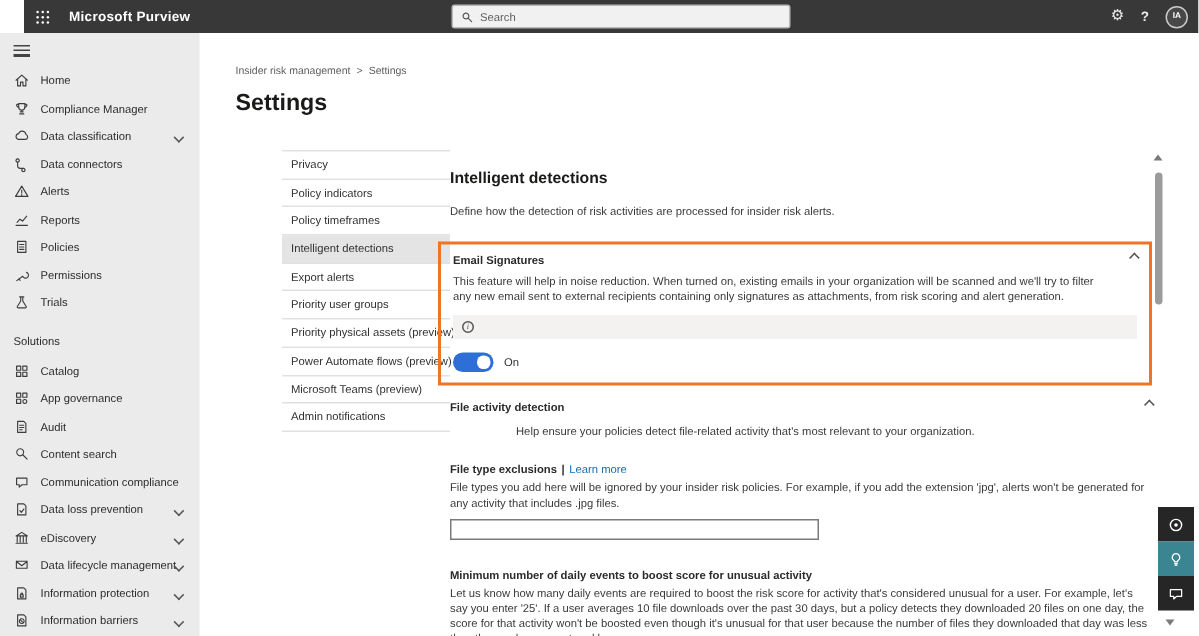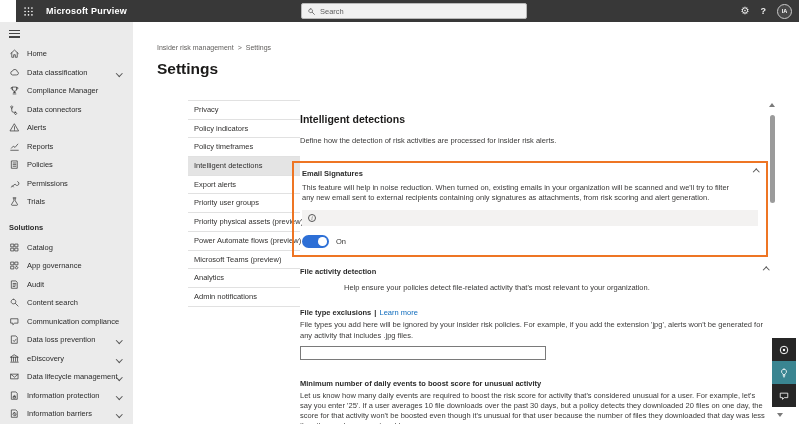--- a/index.html
+++ b/index.html
@@ -26,21 +26,21 @@
   
   .sidebar { position:absolute; top:22px; left:0; width:133px; bottom:0; background:var(--sidebar,#ebebeb);
              overflow:hidden; z-index:5; }
   .hamburger { margin:8px 0 7px 9px; width:11px; cursor:pointer; }
   .hamburger span { display:block; height:1.2px; background:#444; margin:2px 0; }
   .side-item { display:flex; align-items:center; height:18.5px; padding-left:9px; position:relative; cursor:pointer; }
   .side-icon { width:11px; height:11px; color:#3d3d3d; flex:none; display:flex; }
   .side-icon svg { width:11px; height:11px; }
   .side-label { margin-left:7px; font-size:7.5px; color:#2b2b2b; white-space:nowrap; }
   .side-chev { position:absolute; right:12px; top:7.5px; }
-  .solutions-header { font-weight:bold; font-size:7.5px; color:#2b2b2b; padding:12px 0 6px 9px; }
+  .solutions-header { font-weight:normal; font-size:7.5px; color:#2b2b2b; padding:12px 0 6px 9px; }
   .chev { width:4.5px; height:4.5px; border-right:1px solid #555; border-bottom:1px solid #555;
           display:inline-block; transform:rotate(45deg); }
   .chev.up { transform:rotate(-135deg); }
   
   .main { position:absolute; left:133px; top:22px; right:0; bottom:0; background:#fff; overflow:hidden; }
   .breadcrumb { padding:22px 0 0 24px; color:#605e5c; font-size:7px; }
   .breadcrumb a { color:#605e5c; text-decoration:none; cursor:pointer; }
   .crumb-sep { margin:0 4px; color:#605e5c; }
   .page-title { margin:9px 0 0 24px; font-size:15.5px; font-weight:bold; color:#1b1a19; }
   .settings-body { display:flex; margin-top:22px; padding-left:55px; }
@@ -130,33 +130,33 @@
         <span class="side-icon">
           <svg viewBox="0 0 16 16">
             <path d="M2.5 8 L8 3 L13.5 8 M4 7 V13.5 H6.8 V9.8 H9.2 V13.5 H12 V7" fill="none" stroke="currentColor" stroke-width="1.1" stroke-linecap="round" stroke-linejoin="round"></path>
           </svg>
         </span>
         <span class="side-label">Home</span>
       </div>
       <div class="side-item">
         <span class="side-icon">
           <svg viewBox="0 0 16 16">
+            <path d="M5 3 H11 V6.2 A3 3 0 0 1 5 6.2 Z M5 3.8 H3.2 A1.9 1.9 0 0 0 5.4 6.4 M11 3.8 H12.8 A1.9 1.9 0 0 1 10.6 6.4 M8 9.2 V11 M6 13 H10 M6.6 11 H9.4" fill="none" stroke="currentColor" stroke-width="1.1" stroke-linecap="round" stroke-linejoin="round"></path>
+          </svg>
+        </span>
+        <span class="side-label">Compliance Manager</span>
+      </div>
+      <div class="side-item">
+        <span class="side-icon">
+          <svg viewBox="0 0 16 16">
             <path d="M4.6 11.5 A2.8 2.8 0 0 1 5 6 A3.6 3.6 0 0 1 12 6.8 A2.4 2.4 0 0 1 11.6 11.5 Z" fill="none" stroke="currentColor" stroke-width="1.1" stroke-linecap="round" stroke-linejoin="round"></path>
           </svg>
         </span>
         <span class="side-label">Data classification</span>
         <span class="chev side-chev"></span>
-      </div>
-      <div class="side-item">
-        <span class="side-icon">
-          <svg viewBox="0 0 16 16">
-            <path d="M5 3 H11 V6.2 A3 3 0 0 1 5 6.2 Z M5 3.8 H3.2 A1.9 1.9 0 0 0 5.4 6.4 M11 3.8 H12.8 A1.9 1.9 0 0 1 10.6 6.4 M8 9.2 V11 M6 13 H10 M6.6 11 H9.4" fill="none" stroke="currentColor" stroke-width="1.1" stroke-linecap="round" stroke-linejoin="round"></path>
-          </svg>
-        </span>
-        <span class="side-label">Compliance Manager</span>
       </div>
       <div class="side-item">
         <span class="side-icon">
           <svg viewBox="0 0 16 16">
             <path d="M4 6 V9.5 A2.5 2.5 0 0 0 6.5 12 H9.6 M4 6 A1.6 1.6 0 1 0 3.99 6 M9.6 12 A1.6 1.6 0 1 0 9.61 12" fill="none" stroke="currentColor" stroke-width="1.1" stroke-linecap="round" stroke-linejoin="round"></path>
           </svg>
         </span>
         <span class="side-label">Data connectors</span>
       </div>
       <div class="side-item">
@@ -300,21 +300,20 @@
     <ul class="settings-nav" id="settings-nav">
         <li>Privacy</li>
         <li>Policy indicators</li>
         <li>Policy timeframes</li>
         <li class="selected">Intelligent detections</li>
         <li>Export alerts</li>
         <li>Priority user groups</li>
         <li>Priority physical assets (preview)</li>
         <li>Power Automate flows (preview)</li>
         <li>Microsoft Teams (preview)</li>
-        <li>Analytics</li>
         <li>Admin notifications</li>
       </ul>
 
     <div class="content">
       <h2>Intelligent detections</h2>
       <div class="sub">Define how the detection of risk activities are processed for insider risk alerts.</div>
 
       <div class="highlight-box">
         <div class="sec-head">
           <span class="sec-title">Email Signatures</span>

